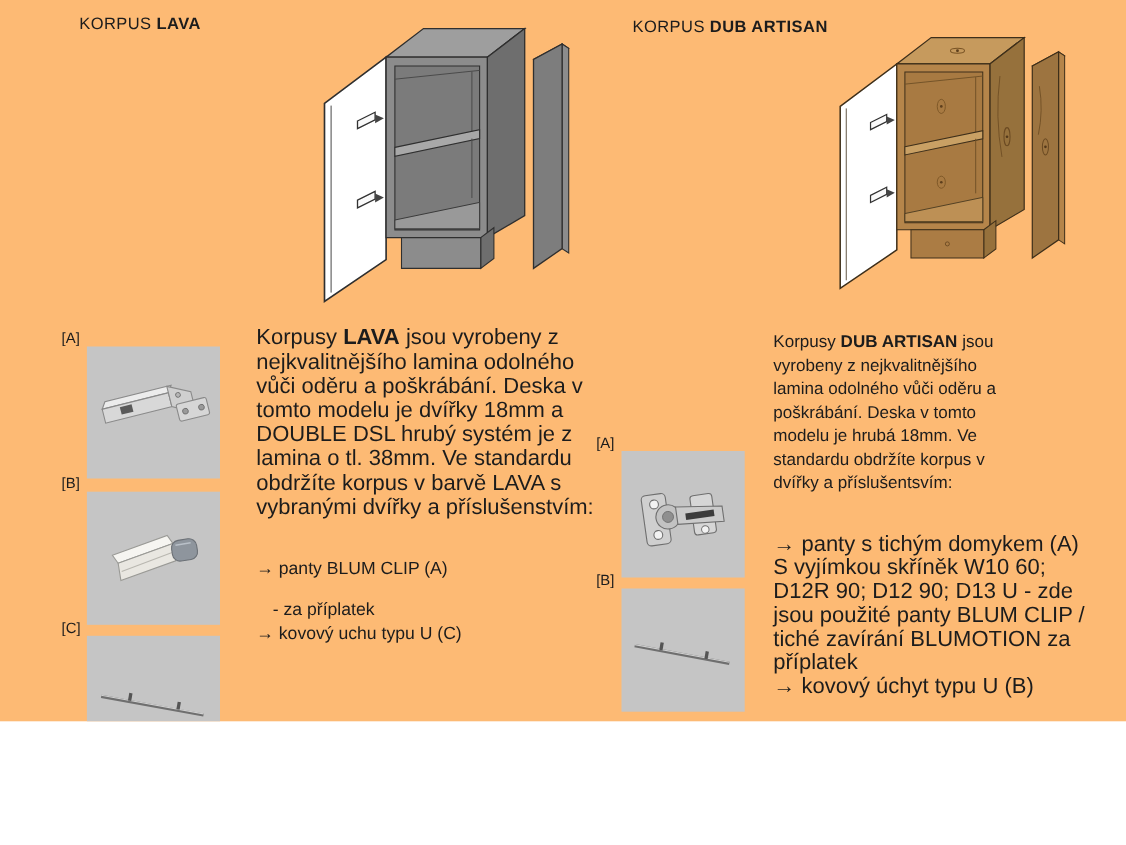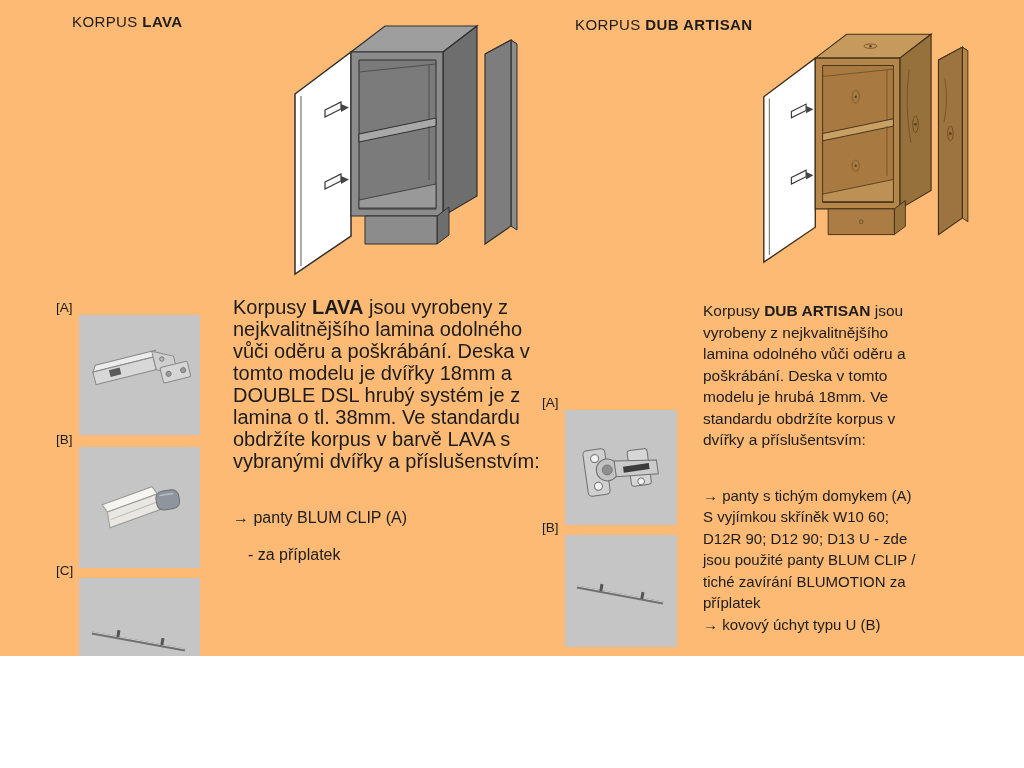--- a/index.html
+++ b/index.html
@@ -9,21 +9,21 @@
   }
   .title{position:absolute;font-size:15px;letter-spacing:.4px;white-space:pre;}
   .title b{font-weight:bold;}
   .cab-svg{position:absolute;}
   .textblock{position:absolute;}
   .textblock .pline{font-size:20px;line-height:22px;white-space:pre;}
   .textblock.right .pline{font-size:15.5px;line-height:21.5px;}
   .bullets{margin-top:35px;}
   .bullets .bline{font-size:16px;line-height:22px;white-space:pre;}
   .textblock.right .bullets{margin-top:34px;}
-  .textblock.right .bline{font-size:15px;line-height:21.5px;}
+  .textblock.right .bline{font-size:20px;line-height:21.5px;}
   .indent{padding-left:15px;margin-top:15px;}
   .hwitem{position:absolute;}
   .hwbox{position:absolute;left:0;top:0;background:#c5c5c5;display:flex;align-items:center;justify-content:center;}
   .hwlabel{position:absolute;left:-23px;bottom:0;font-size:13.5px;color:#1c1c1c;}
 </style>
 </head>
 <body>
 
 <div id="canvas">
 
@@ -114,20 +114,21 @@
     <div class="pline">nejkvalitnějšího lamina odolného</div>
     <div class="pline">vůči oděru a poškrábání. Deska v</div>
     <div class="pline">tomto modelu je dvířky 18mm a</div>
     <div class="pline">DOUBLE DSL hrubý systém je z</div>
     <div class="pline">lamina o tl. 38mm. Ve standardu</div>
     <div class="pline">obdržíte korpus v barvě LAVA s</div>
     <div class="pline">vybranými dvířky a příslušenstvím:</div>
     <div class="bullets">
       <div class="bline">→ panty BLUM CLIP (A)</div>
       <div class="bline indent">- za příplatek</div>
+      <div class="bline">→ kovový uchu typu U (C)</div>
     </div>
   </div>
 
   <div class="title" style="left:575px;top:16px;"><span>KORPUS </span><b>DUB ARTISAN</b></div>
 
   <svg class="cab-svg" style="left:738px;top:14px;" width="252" height="250" viewBox="0 0 242 272">
 
     <polygon points="12,90 68,48 68,232 12,270" fill="#ffffff" stroke="#3e2f1a" stroke-width="1.5"></polygon>
     <line x1="18" y1="92" x2="18" y2="262" stroke="#3e2f1a" stroke-width="0.8"></line>
     <g>

